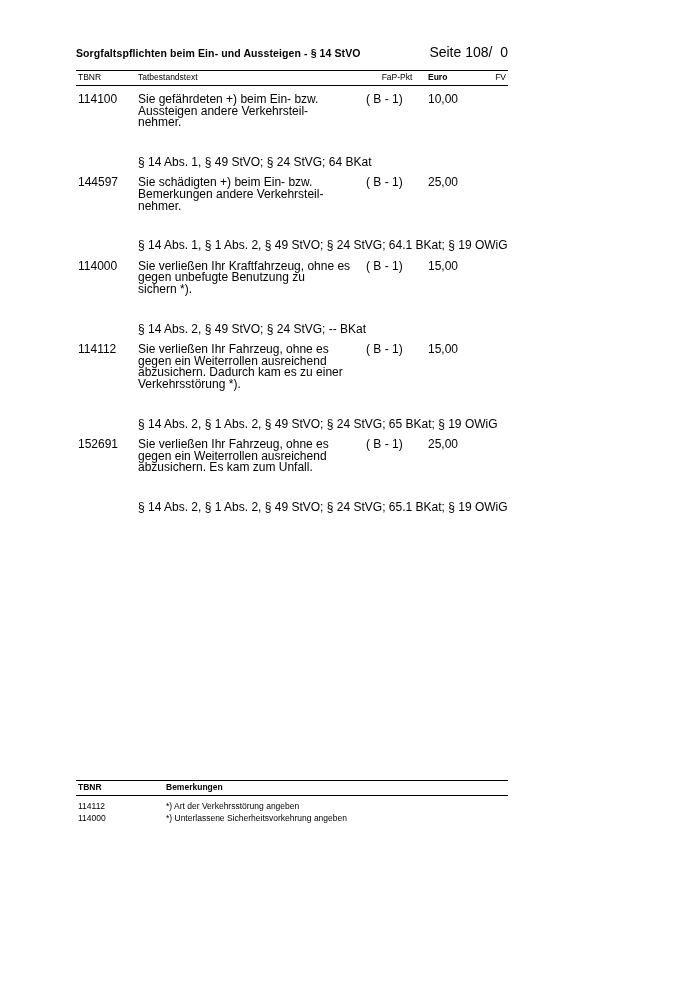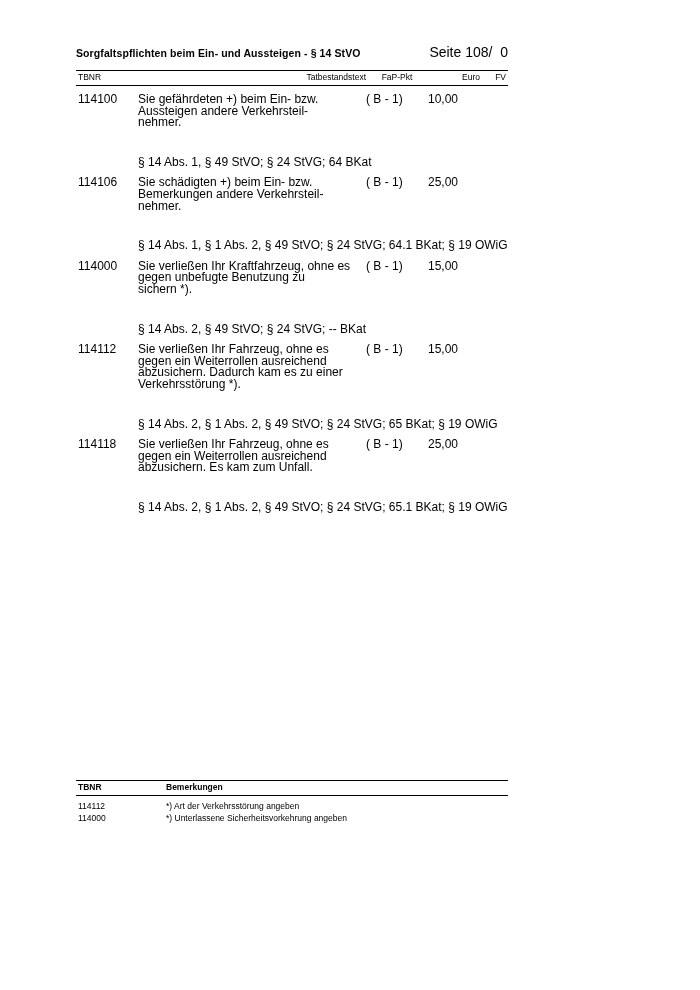--- a/index.html
+++ b/index.html
@@ -53,23 +53,23 @@
   thead th {
     font-size: 8.5px;
     font-weight: normal;
     text-align: left;
     padding: 1px 0 3px 0;
     border-bottom: 1.2px solid #000;
     border-top: 1.2px solid #000;
     vertical-align: bottom;
   }
   thead th.th-tbnr { padding-left: 2px; }
-  thead th.th-text { padding-left: 6px; text-align: right; }
+  thead th.th-text { padding-left: 6px; }
   thead th.th-fap  { text-align: center; }
-  thead th.th-euro { text-align: right; }
+  thead th.th-euro { text-align: left; font-weight: bold; }
   thead th.th-fv   { text-align: right; padding-right: 2px; }
 
   tbody td {
     font-size: 12px;
     vertical-align: top;
     padding: 0;
     line-height: 11.6px;
   }
   tbody tr.offence > td {
     padding-top: 9px;
@@ -157,21 +157,21 @@
           <div>Sie gefährdeten +) beim Ein- bzw. Aussteigen andere Verkehrsteil-</div>
           <div>nehmer.</div>
           <div class="law-line">§ 14 Abs. 1, § 49 StVO; § 24 StVG; 64 BKat</div>
         </td>
         <td class="c-fap">( B - 1)</td>
         <td class="c-euro">10,00</td>
         <td class="c-fv"></td>
       </tr>
 
       <tr class="offence">
-        <td class="c-tbnr">114106</td>
+        <td class="c-tbnr">144597</td>
         <td class="c-text">
           <div>Sie schädigten +) beim Ein- bzw. Bemerkungen andere Verkehrsteil-</div>
           <div>nehmer.</div>
           <div class="law-line">§ 14 Abs. 1, § 1 Abs. 2, § 49 StVO; § 24 StVG; 64.1 BKat; § 19 OWiG</div>
         </td>
         <td class="c-fap">( B - 1)</td>
         <td class="c-euro">25,00</td>
         <td class="c-fv"></td>
       </tr>
 
@@ -193,21 +193,21 @@
           <div>Sie verließen Ihr Fahrzeug, ohne es gegen ein Weiterrollen ausreichend</div>
           <div>abzusichern. Dadurch kam es zu einer Verkehrsstörung *).</div>
           <div class="law-line">§ 14 Abs. 2, § 1 Abs. 2, § 49 StVO; § 24 StVG; 65 BKat; § 19 OWiG</div>
         </td>
         <td class="c-fap">( B - 1)</td>
         <td class="c-euro">15,00</td>
         <td class="c-fv"></td>
       </tr>
 
       <tr class="offence">
-        <td class="c-tbnr">114118</td>
+        <td class="c-tbnr">152691</td>
         <td class="c-text">
           <div>Sie verließen Ihr Fahrzeug, ohne es gegen ein Weiterrollen ausreichend</div>
           <div>abzusichern. Es kam zum Unfall.</div>
           <div class="law-line">§ 14 Abs. 2, § 1 Abs. 2, § 49 StVO; § 24 StVG; 65.1 BKat; § 19 OWiG</div>
         </td>
         <td class="c-fap">( B - 1)</td>
         <td class="c-euro">25,00</td>
         <td class="c-fv"></td>
       </tr>
 

